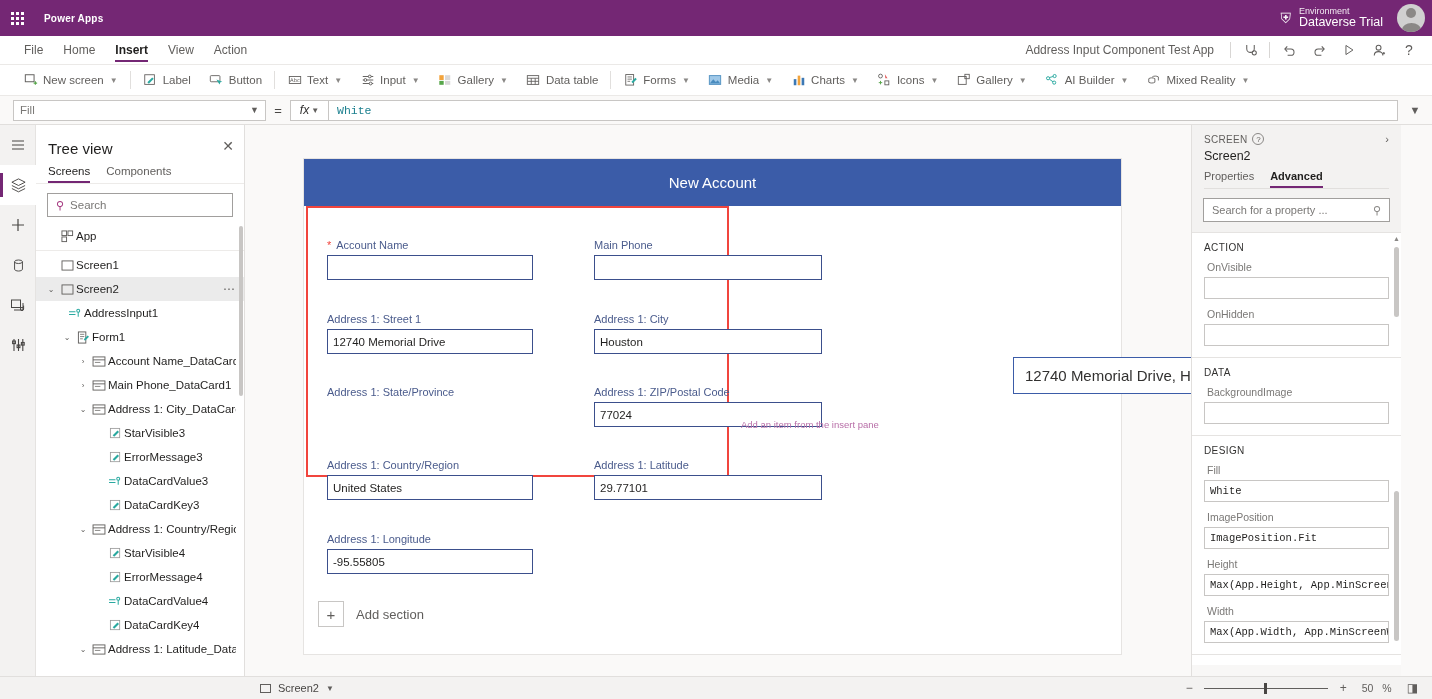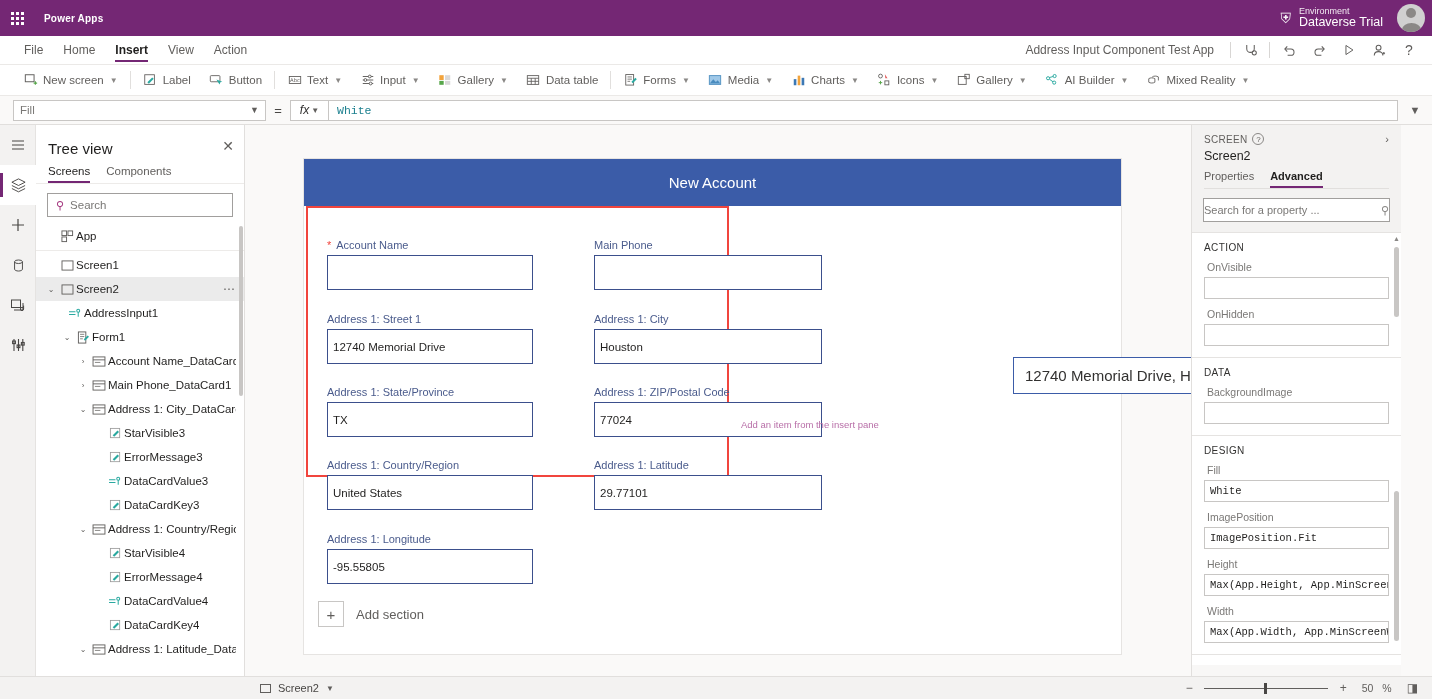--- a/index.html
+++ b/index.html
@@ -163,21 +163,21 @@
     font-size: 15px;
   }
   .form-sel {
     position: absolute; left: 2px; top: 47px; width: 423px; height: 271px;
     border: 2px solid #f1453d;
   }
   .field { position: absolute; }
   .field-label { font-size: 11px; color: #4a5b8c; margin-bottom: 4px; white-space: nowrap; }
   .field-label .star { color: #f1453d; margin-right: 5px; }
   .field-input {
-    height: 35px; border: 1px solid #3b4f8c; background: #fff;
+    height: 25px; border: 1px solid #3b4f8c; background: #fff;
     display: flex; align-items: center; padding: 0 5px; font-size: 11.5px; color: #201f1e;
   }
   .hint-text {
     position: absolute; font-size: 9.5px; color: #b86fa8; white-space: nowrap;
   }
   .addr-comp {
     position: absolute; left: 767px; top: 232px; width: 331px; height: 37px;
     border: 1px solid #3b5ca8; background: #fff; display: flex; align-items: center;
     padding: 0 11px; font-size: 15px; color: #323130;
   }
@@ -206,21 +206,21 @@
   .rp-name { font-size: 12.5px; color: #201f1e; margin-top: 4px; }
   .rp-tabs { display: flex; gap: 16px; margin-top: 7px; border-bottom: 1px solid #e1dfdd; }
   .rp-tab { font-size: 11px; color: #605e5c; padding-bottom: 6px; cursor: pointer; position: relative; }
   .rp-tab.active { color: #201f1e; font-weight: bold; }
   .rp-tab.active::after {
     content: ""; position: absolute; left: 0; right: 0; bottom: 0; height: 2px; background: #742774;
   }
   .rp-searchwrap { padding: 9px 11px 10px 11px; background: #f3f2f1; border-bottom: 1px solid #e5e3e1; }
   .rp-search {
     height: 24px; border: 1px solid #a19f9d; background: #fff;
-    display: flex; align-items: center; padding: 0 0; font-size: 11px; color: #7a7876;
+    display: flex; align-items: center; padding: 0 8px; font-size: 11px; color: #7a7876;
   }
   .rp-search .mag { margin-left: auto; color: #8a8886; font-size: 11px; }
   .rp-body { position: relative; height: 432px; overflow: hidden; background: #fff; }
   .rp-group { border-bottom: 1px solid #e5e3e1; padding: 9px 12px 11px 12px; }
   .rp-group-title { font-size: 10px; color: #323130; letter-spacing: .4px; margin-bottom: 8px; }
   .rp-field { margin-bottom: 9px; }
   .rp-field:last-child { margin-bottom: 0; }
   .rp-field-label { font-size: 10.5px; color: #7a7876; margin: 0 0 4px 3px; }
   .rp-field-input {
     height: 22px; border: 1px solid #c8c6c4; background: #fff; display: flex; align-items: center;
@@ -783,23 +783,20 @@
             </div>
           </div>
           <div class="field" style="left: 290px; top: 154px; width: 228px;">
             <div class="field-label"><span class="lbl">Address 1: City</span></div>
             <div class="field-input">
               <span class="val">Houston</span>
             </div>
           </div>
           <div class="field" style="left: 23px; top: 227px; width: 206px;">
             <div class="field-label"><span class="lbl">Address 1: State/Province</span></div>
-            <div class="field-input">
-              <span class="val">TX</span>
-            </div>
           </div>
           <div class="field" style="left: 290px; top: 227px; width: 228px;">
             <div class="field-label"><span class="lbl">Address 1: ZIP/Postal Code</span></div>
             <div class="field-input">
               <span class="val">77024</span>
             </div>
           </div>
           <div class="field" style="left: 23px; top: 300px; width: 206px;">
             <div class="field-label"><span class="lbl">Address 1: Country/Region</span></div>
             <div class="field-input">

